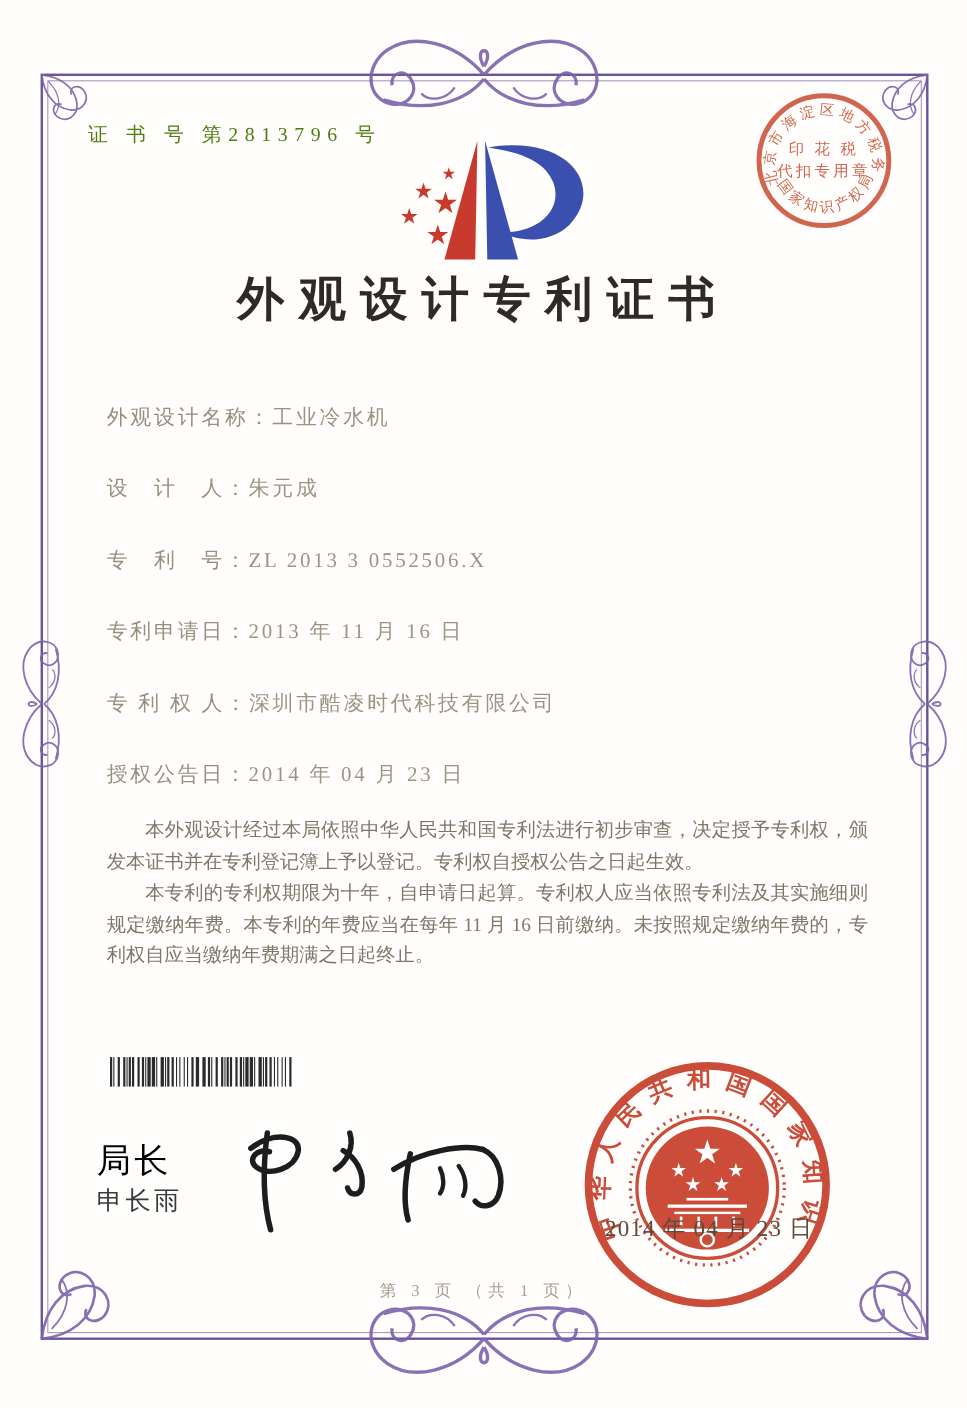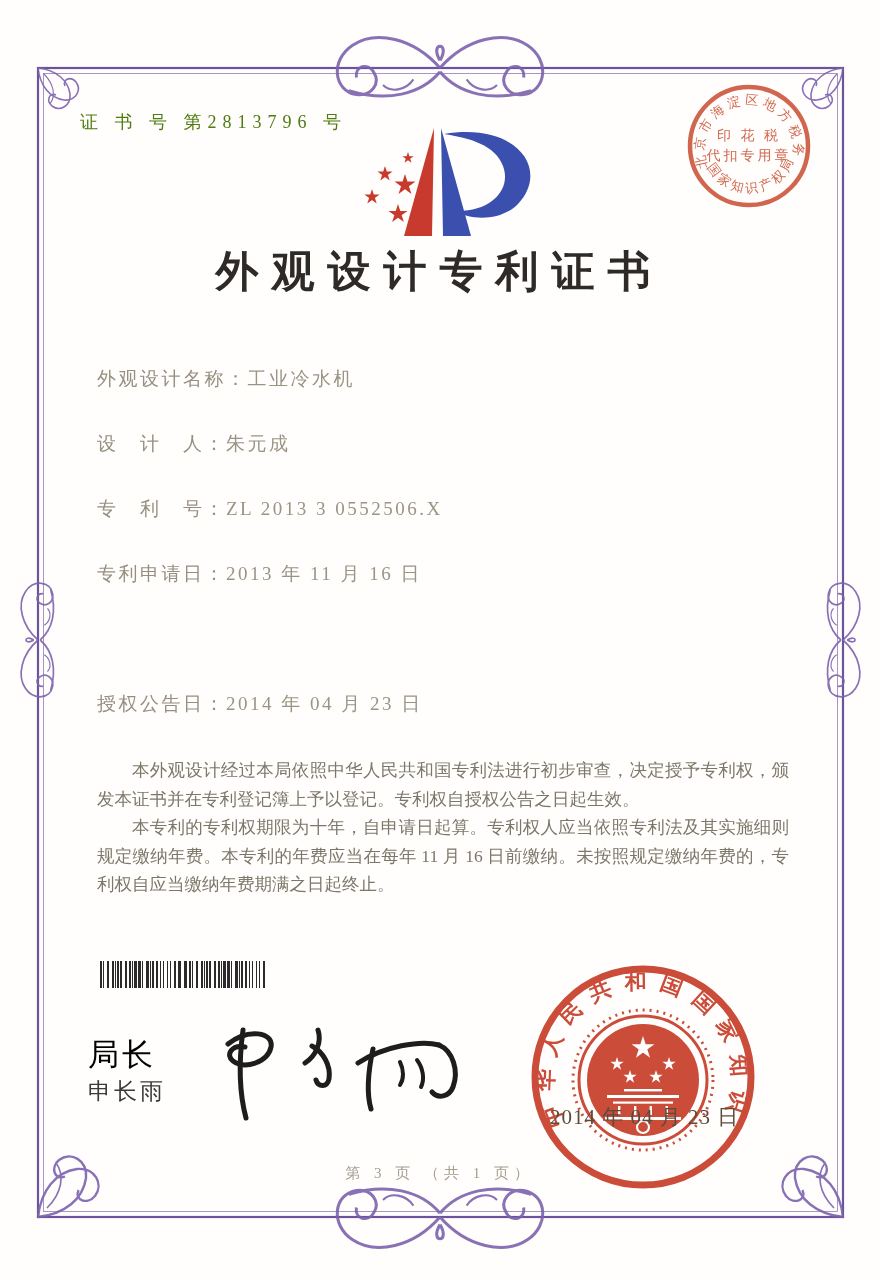--- a/index.html
+++ b/index.html
@@ -23,21 +23,21 @@
     font-size:43px;font-weight:bold;letter-spacing:13px;color:#2e2a27;
   }
   
   .field-row{
     position:absolute;left:97px;
     font-size:19px;letter-spacing:2.5px;color:#968f80;white-space:nowrap;
   }
   .field-row .val{color:#9b9485;}
   
   .body-text{
-    position:absolute;left:97px;top:756px;width:692px;
+    position:absolute;left:97px;top:740px;width:692px;
     font-size:17.5px;line-height:28.5px;color:#7c7769;
     text-align:justify;
   }
   .body-text p{margin:0;text-indent:2em;}
   
   .barcode{
     position:absolute;left:100px;top:961px;width:244px;height:27px;
     font-size:0;white-space:nowrap;overflow:hidden;
   }
   .barcode i{display:inline-block;height:100%;background:#2b2b2b;vertical-align:top;}
@@ -135,20 +135,23 @@
     <span>设　计　人：</span><span class="val">朱元成</span>
   </div>
   <div class="field-row" style="top:366px">
     <span>外观设计名称：</span><span class="val">工业冷水机</span>
   </div>
   <div class="field-row" style="top:496px">
     <span>专　利　号：</span><span class="val">ZL 2013 3 0552506.X</span>
   </div>
   <div class="field-row" style="top:561px">
     <span>专利申请日：</span><span class="val">2013 年 11 月 16 日</span>
+  </div>
+  <div class="field-row" style="top:626px">
+    <span>专 利 权 人：</span><span class="val">深圳市酷凌时代科技有限公司</span>
   </div>
   <div class="field-row" style="top:691px">
     <span>授权公告日：</span><span class="val">2014 年 04 月 23 日</span>
   </div>
 
   <div class="body-text">
     <p>本外观设计经过本局依照中华人民共和国专利法进行初步审查，决定授予专利权，颁发本证书并在专利登记簿上予以登记。专利权自授权公告之日起生效。</p>
     <p>本专利的专利权期限为十年，自申请日起算。专利权人应当依照专利法及其实施细则规定缴纳年费。本专利的年费应当在每年 11 月 16 日前缴纳。未按照规定缴纳年费的，专利权自应当缴纳年费期满之日起终止。</p>
   </div>
 

